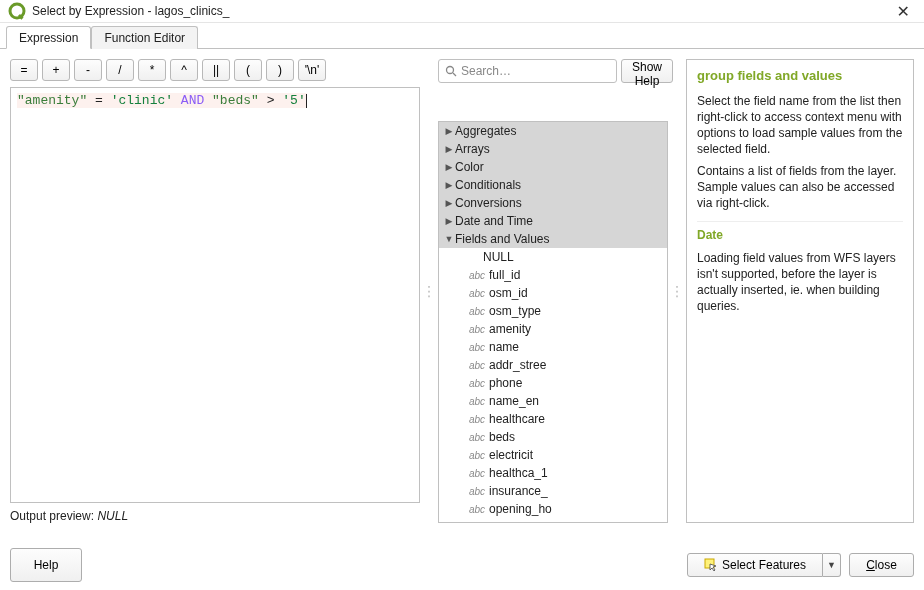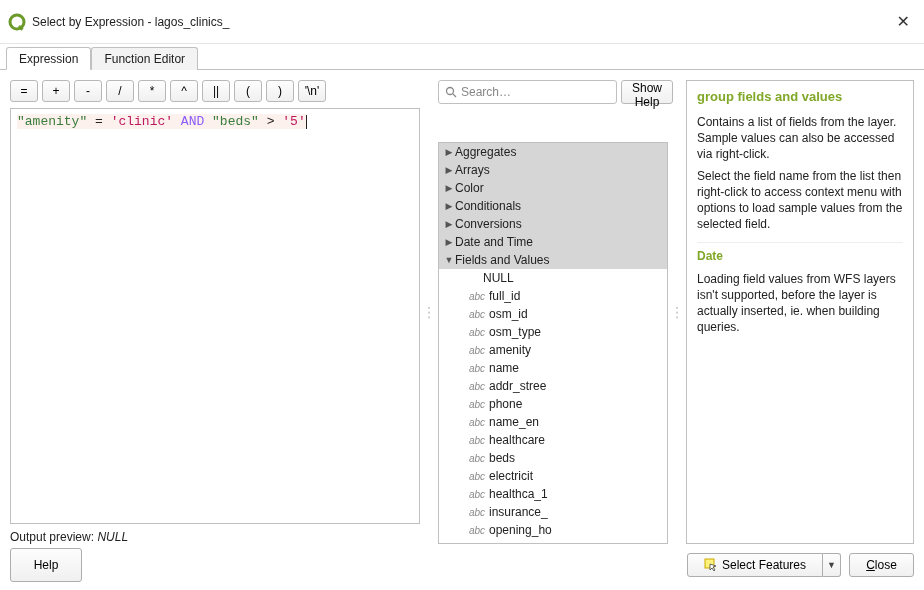--- a/index.html
+++ b/index.html
@@ -7,21 +7,21 @@
     font-family: "Segoe UI", Tahoma, sans-serif;
     font-size: 12px;
     background: #ffffff;
     color: #222;
     width: 924px;
     height: 590px;
     overflow: hidden;
     position: relative;
   }
   .titlebar {
-    height: 44px;
+    height: 23px;
     display: flex;
     align-items: center;
     padding: 0 8px;
     border-bottom: 1px solid #e5e5e5;
   }
   .titlebar .q-icon {
     width: 18px; height: 18px;
     margin-right: 6px;
     display:flex; align-items:center; justify-content:center;
   }
@@ -85,21 +85,21 @@
     padding:4px 6px;
     font-family: Consolas, "Courier New", monospace;
     font-size:13px;
     line-height:18px;
     overflow:auto;
     white-space:pre;
   }
   .editor-line { background:#fdf1ee; display:inline; }
   .tok-field { color:#3a7d3a; }
   .tok-op { color:#222; }
-  .tok-str { color:#be185d; }
+  .tok-str { color:#15803d; }
   .tok-kw { color:#8b5cf6; }
   .cursor-bar { border-left:1px solid #222; display:inline-block; height:14px; vertical-align:middle;}
   .preview {
     margin-top:6px;
     font-size:12px;
   }
   .preview em { font-style: italic; }
   .mid-col {
     width:230px;
     display:flex;
@@ -397,22 +397,22 @@
         <div class="tree-row group">
           <span>Fuzzy Matching</span>
         </div>
       </div>
   </div>
 
   <div class="splitter-handle">⋮</div>
 
   <div class="right-col">
     <h3>group fields and values</h3>
+    <p>Select the field name from the list then right-click to access context menu with options to load sample values from the selected field.</p>
     <p>Contains a list of fields from the layer. Sample values can also be accessed via right-click.</p>
-    <p>Select the field name from the list then right-click to access context menu with options to load sample values from the selected field.</p>
     <h4>Date</h4>
     <p>Loading field values from WFS layers isn't supported, before the layer is actually inserted, ie. when building queries.</p>
   </div>
 
 </div>
 
 <div class="bottom-bar">
   <button class="btn help-btn">Help</button>
   <div style="flex:1"></div>
   <div class="select-feat-wrap">

